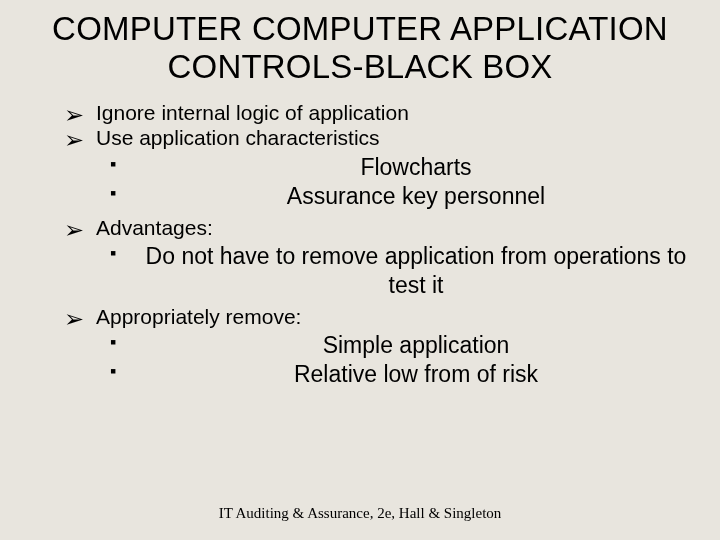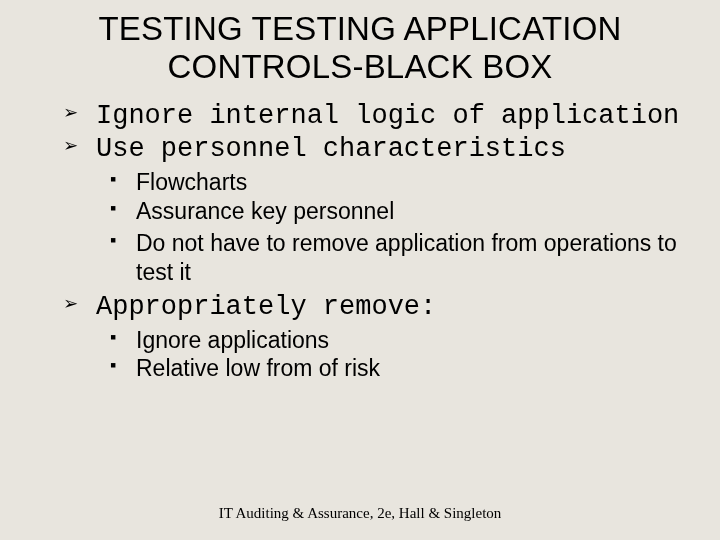--- a/index.html
+++ b/index.html
@@ -27,37 +27,37 @@
     line-height: 1.15;
     margin: 0 0 14px 0;
   }
   ul.lvl1 {
     list-style: none;
     margin: 0;
     padding: 0 0 0 42px;
   }
   ul.lvl1 > li {
     position: relative;
-    font-size: 27px;
+    font-size: 21px;
     line-height: 1.22;
     padding-left: 30px;
     margin: 0;
-    font-family: Liberation Mono, monospace;
   }
   ul.lvl1 > li::before {
     content: "➢";
     position: absolute;
     left: -2px;
     top: 0;
     font-size: 24px;
   }
   ul.lvl2 {
     list-style: none;
     margin: 2px 0 4px 0;
     padding: 0 0 0 86px;
+    text-align: center;
   }
   ul.lvl2 > li {
     position: relative;
     font-size: 23px;
     line-height: 1.25;
     padding-left: 26px;
     margin: 0;
   }
   ul.lvl2 > li::before {
     content: "▪";
@@ -75,58 +75,63 @@
     font-family: "Times New Roman", Times, serif;
     font-size: 15px;
   }
 </style>
 </head>
 <body>
 
 <div class="slide">
 
   <h1 class="title">
-    <span>TESTING TESTING APPLICATION</span><br>
+    <span>COMPUTER COMPUTER APPLICATION</span><br>
     <span>CONTROLS-BLACK BOX</span>
   </h1>
 
   <ul class="lvl1">
     <li>
       <span>Ignore internal logic of application</span>
     </li>
     <li>
-      <span>Use personnel characteristics</span>
+      <span>Use application characteristics</span>
     </li>
   </ul>
 
   <ul class="lvl2">
     <li>
       <span>Flowcharts</span>
     </li>
     <li>
       <span>Assurance key personnel</span>
     </li>
   </ul>
 
+  <ul class="lvl1">
+    <li>
+      <span>Advantages:</span>
+    </li>
+  </ul>
 
   <ul class="lvl2">
     <li>
       <span>Do not have to remove application from operations to test it</span>
     </li>
   </ul>
 
   <ul class="lvl1">
     <li>
       <span>Appropriately remove:</span>
     </li>
   </ul>
 
   <ul class="lvl2">
     <li>
-      <span>Ignore applications</span>
+      <span>Simple application</span>
     </li>
     <li>
       <span>Relative low from of risk</span>
     </li>
   </ul>
 
   <div class="footer">IT Auditing &amp; Assurance, 2e, Hall &amp; Singleton</div>
 </div>
 
 </body></html>

